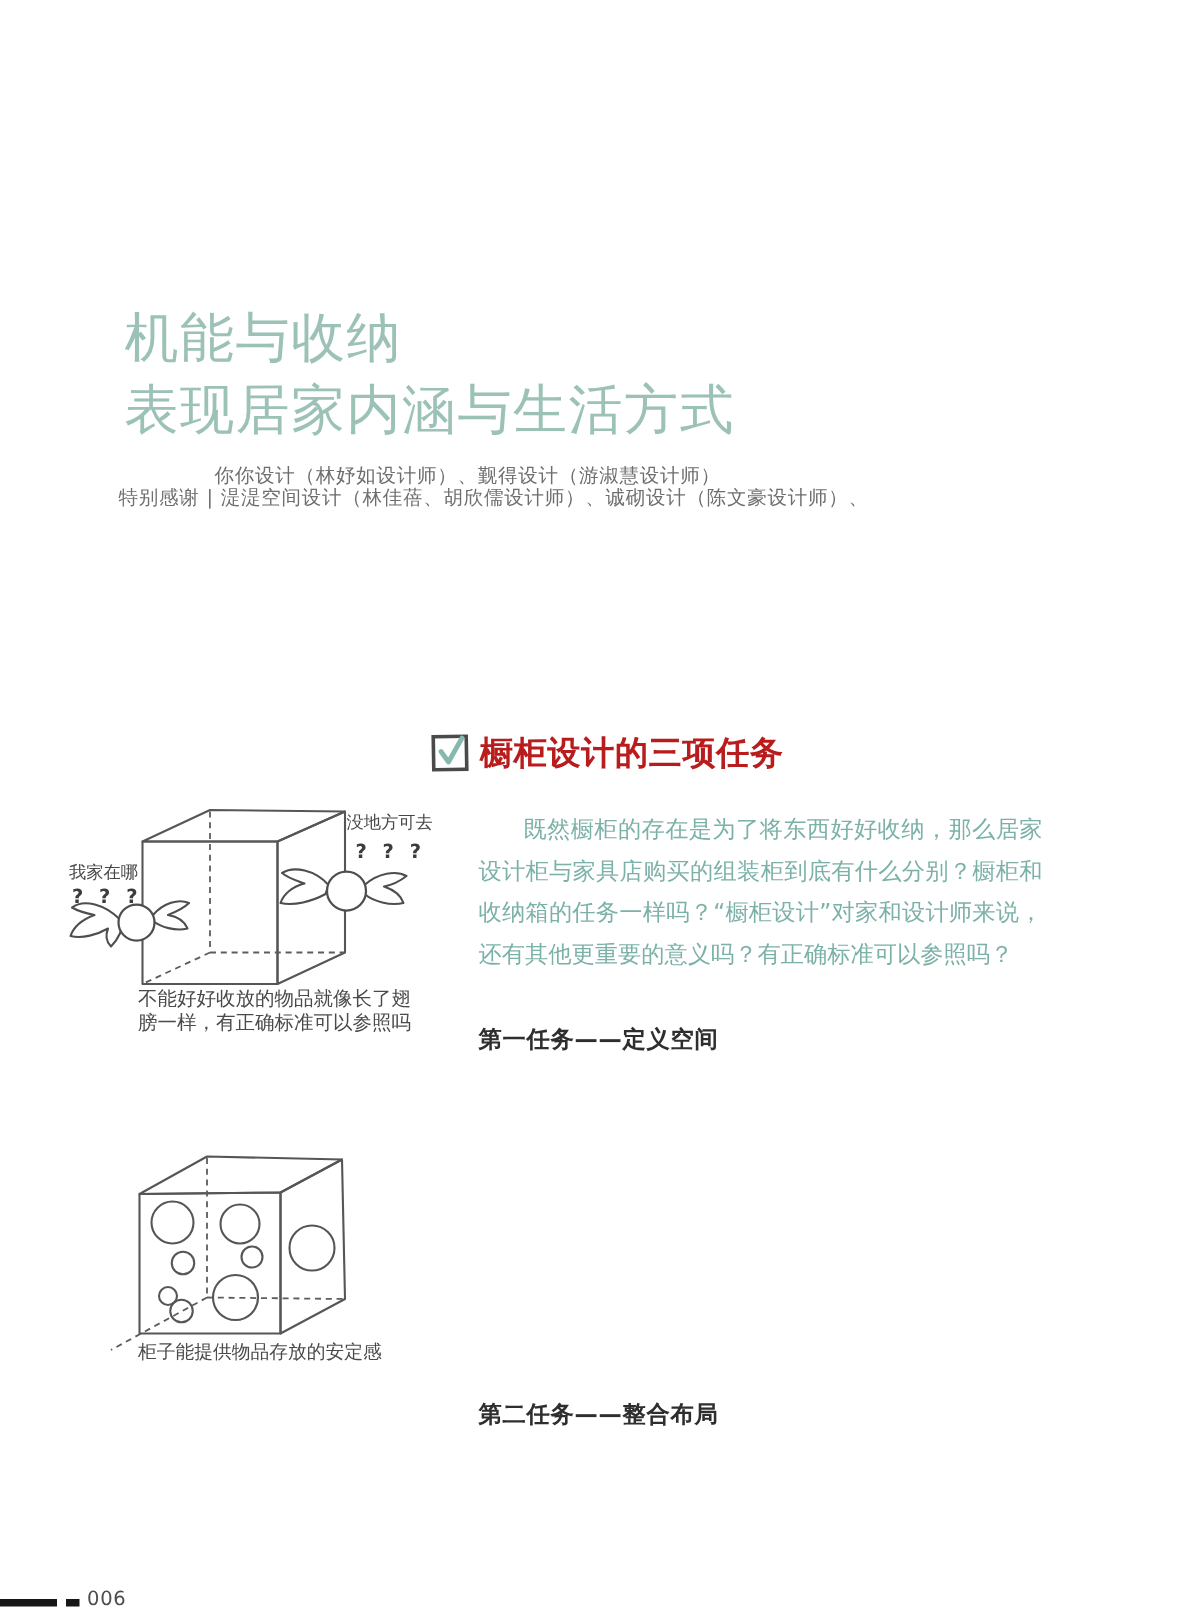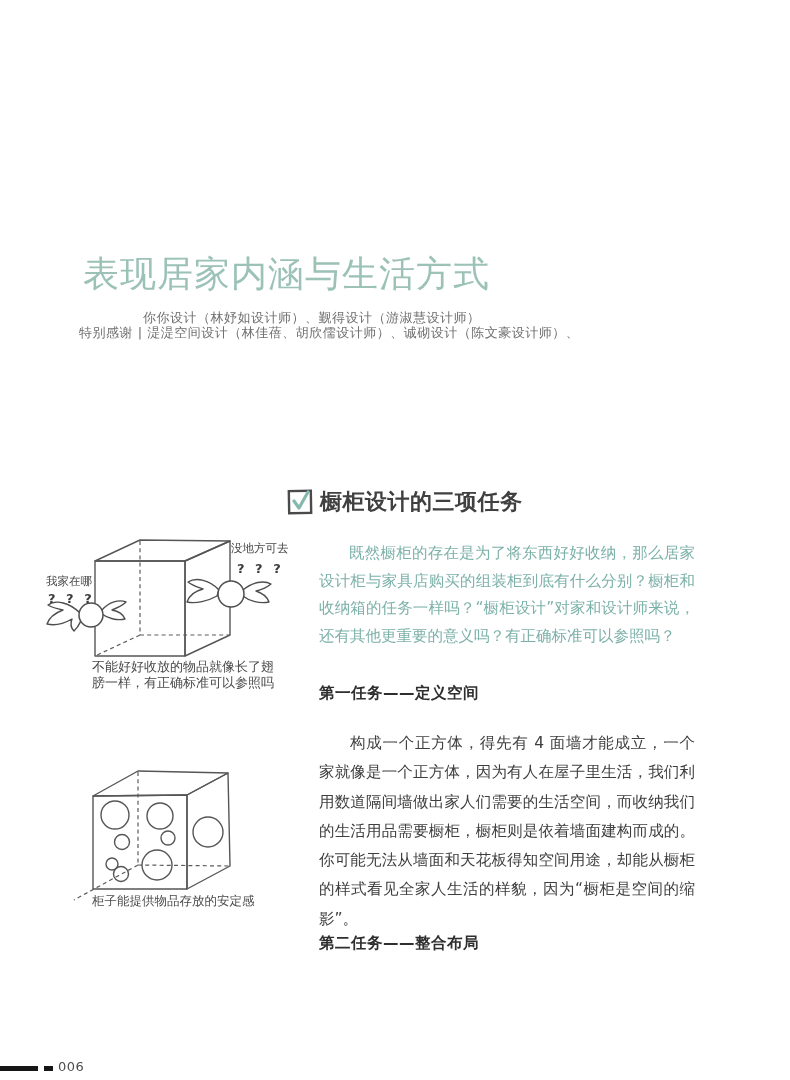--- a/index.html
+++ b/index.html
@@ -19,21 +19,21 @@
     letter-spacing:0.5px;
   }
   .credits-1 { left:79px;  top:280px;margin-top:40px; }
   .credits-2 { left:143px; top:305px; }
 
   
   .checkbox { position:absolute; left:287px; top:488px; width:27px; height:27px; }
   .section-heading {
     position:absolute; left:320px; top:487px; margin:0;
     font-family:Liberation Sans, sans-serif; font-weight:700;
-    color:#404040; font-size:22px; line-height:30px; letter-spacing:0.5px;
+    color:#b91c1c; font-size:22px; line-height:30px; letter-spacing:0.5px;
   }
   .intro {
     position:absolute; left:319px; top:540px; width:376px; margin:0;
     color:#7cb1a8; font-size:15.5px; line-height:27.5px;
     text-align:justify; text-indent:30px;
   }
 
   
   .fig-svg { position:absolute; }
   .fig1-svg { left:40px; top:533px; }
@@ -75,21 +75,21 @@
   svg .dash { fill:none; stroke:#5c5c5c; stroke-width:1.2; stroke-dasharray:4 3.2; }
   svg .ball { fill:#ffffff; stroke:#4e4e4e; stroke-width:1.5; }
   svg .wing { fill:#ffffff; stroke:#4e4e4e; stroke-width:1.4; stroke-linejoin:round; }
 </style>
 </head>
 <body>
 
 <div class="page">
 
   <h1 class="chapter-title">
-    <br>
+    <span>机能与收纳</span><br>
     <span>表现居家内涵与生活方式</span>
   </h1>
   <div class="credits credits-1">特别感谢 | 湜湜空间设计（林佳蓓、胡欣儒设计师）、诚砌设计（陈文豪设计师）、</div>
   <div class="credits credits-2">你你设计（林妤如设计师）、觐得设计（游淑慧设计师）</div>
 
   <svg class="checkbox" viewBox="0 0 27 27">
     <rect x="2" y="3" width="22" height="22" fill="none" stroke="#4a4a4a" stroke-width="2.4" transform="rotate(-1 13 14)"></rect>
     <polyline points="7,13 12,20 21,4" fill="none" stroke="#86b9ae" stroke-width="3.2" stroke-linecap="round" stroke-linejoin="round"></polyline>
   </svg>
   <h2 class="section-heading">橱柜设计的三项任务</h2>
@@ -131,21 +131,20 @@
     <circle class="ln" cx="62" cy="84" r="7.5"></circle>
     <circle class="ln" cx="108" cy="80" r="7"></circle>
     <circle class="ln" cx="52" cy="106" r="6"></circle>
     <circle class="ln" cx="61" cy="116" r="7.5"></circle>
     <circle class="ln" cx="97" cy="107" r="15"></circle>
     <circle class="ln" cx="148" cy="74" r="15"></circle>
   </svg>
   <div class="fig-caption fig2-caption">柜子能提供物品存放的安定感</div>
 
   <h3 class="task-heading task1-heading">第一任务——定义空间</h3>
-  <p class="task-body task1-body">构成一个正方体，得先有 4 面墙才能成立，一个家就像是一个正方体，因为有人在屋子里生活，我们利用数道隔间墙做出家人们需要的生活空间，而收纳我们的生活用品需要橱柜，橱柜则是依着墙面建构而成的。你可能无法从墙面和天花板得知空间用途，却能从橱柜的样式看见全家人生活的样貌，因为“橱柜是空间的缩影”。</p>
 
   <h3 class="task-heading task2-heading">第二任务——整合布局</h3>
 
   <div class="footer-bar"></div>
   <div class="footer-dash"></div>
   <div class="page-number">006</div>
 
 </div>
 
 </body></html>

